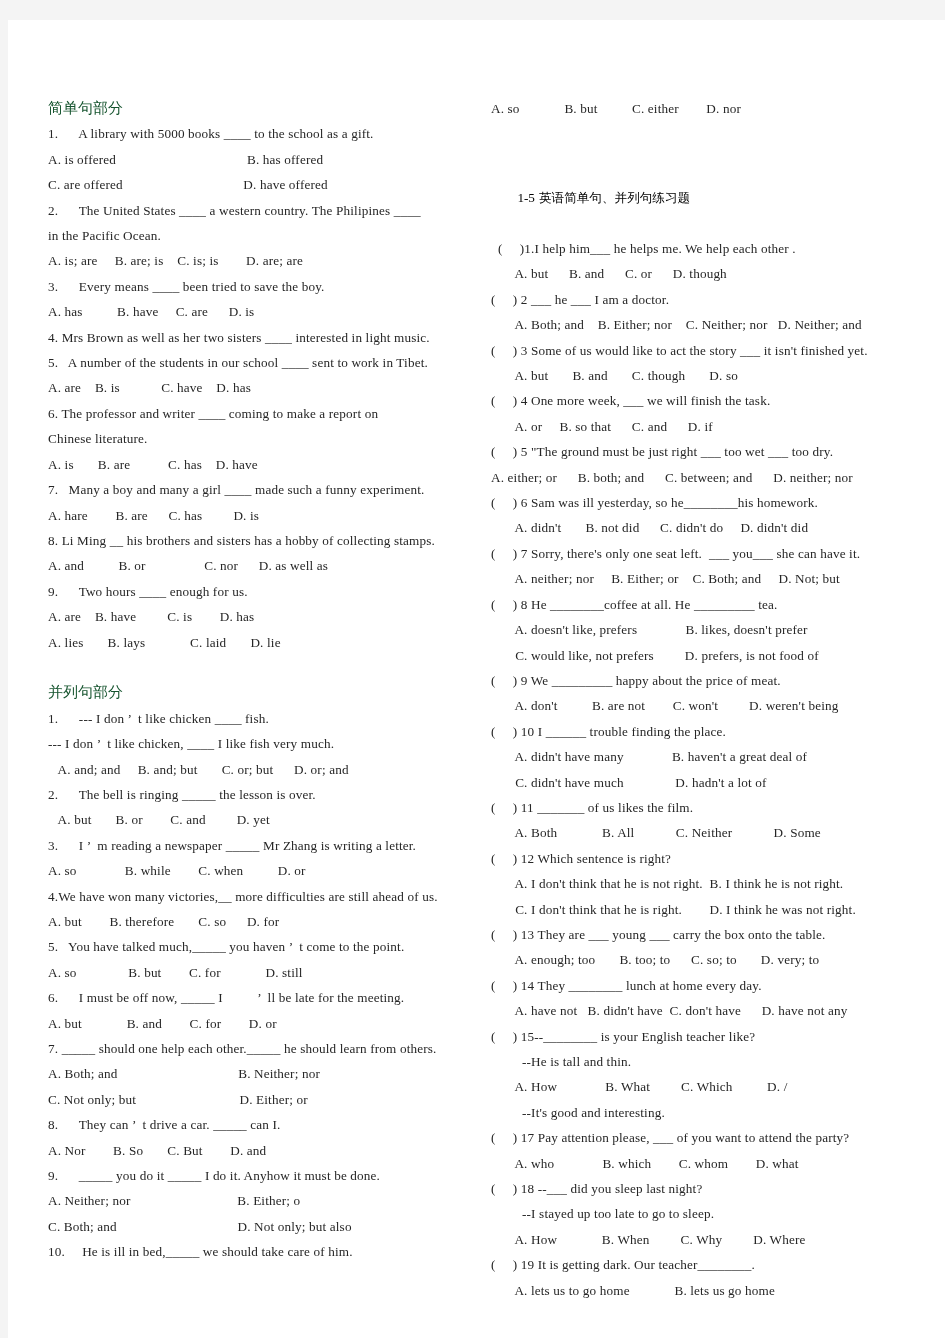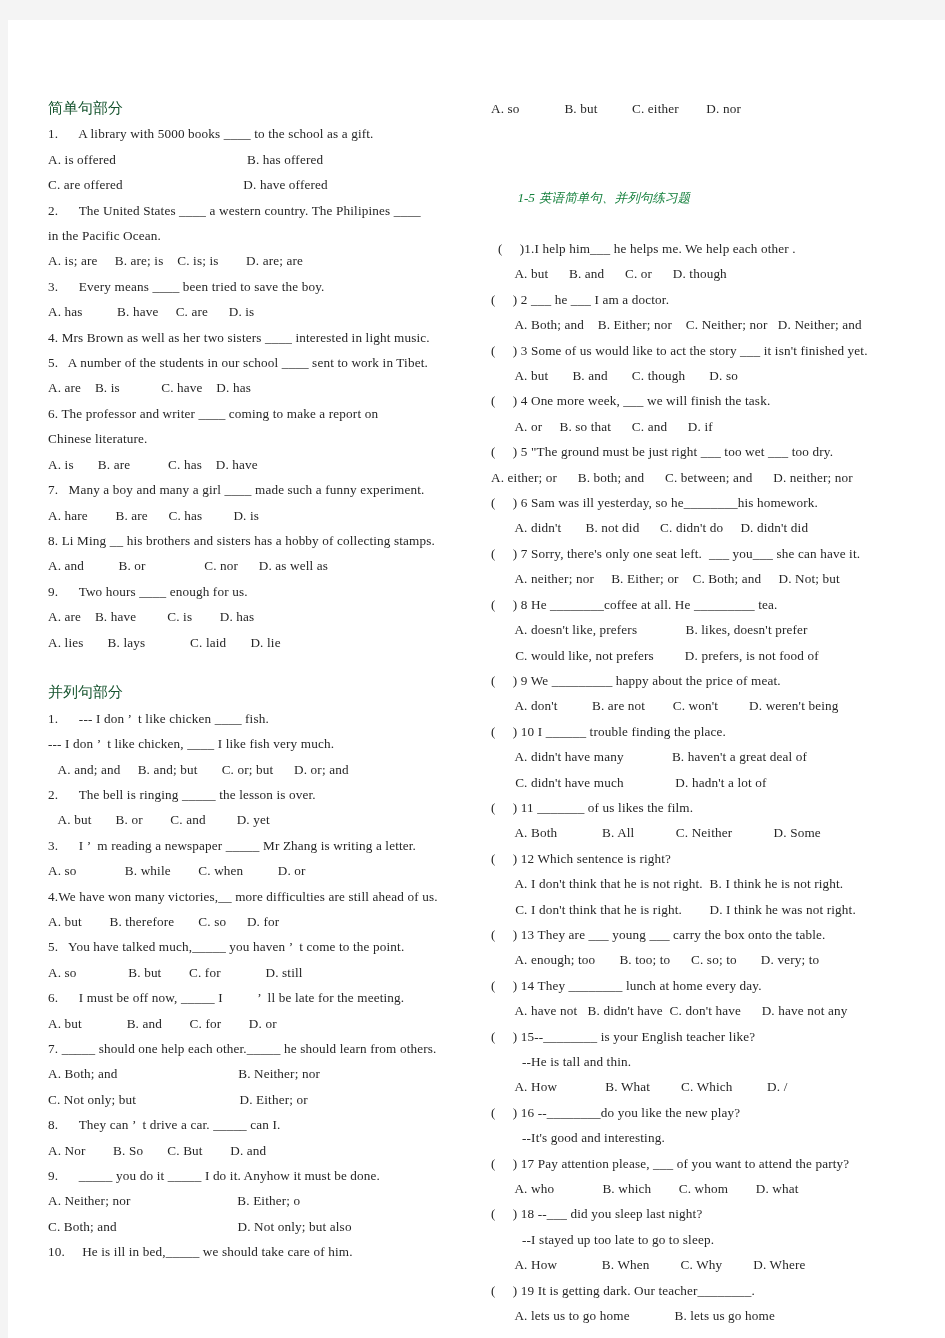--- a/index.html
+++ b/index.html
@@ -46,23 +46,22 @@
   .heading-cn {
     font-family: Liberation Serif, serif;
     font-size: 15px;
     line-height: 25.4px;
     color: #14532d;
     white-space: pre;
   }
   .heading-mixed {
     font-size: 13.2px;
     line-height: 25.4px;
-    color: #15803d;
+    color: #000000;
     white-space: pre;
-    font-style: italic;
   }
   .heading-mixed .cn {
     font-family: "DejaVu Sans", "Liberation Sans", sans-serif;
     font-size: 12.6px;
   }
   .spacer { height: 25.4px; }
   .spacer-sm { height: 13px; }
 </style>
 </head>
 <body>
@@ -158,21 +157,20 @@
           <div class="line">(     ) 12 Which sentence is right?</div>
           <div class="line">       A. I don't think that he is not right.  B. I think he is not right.</div>
           <div class="line">       C. I don't think that he is right.        D. I think he was not right.</div>
           <div class="line">(     ) 13 They are ___ young ___ carry the box onto the table.</div>
           <div class="line">       A. enough; too       B. too; to      C. so; to       D. very; to</div>
           <div class="line">(     ) 14 They ________ lunch at home every day.</div>
           <div class="line">       A. have not   B. didn't have  C. don't have      D. have not any</div>
           <div class="line">(     ) 15--________ is your English teacher like?</div>
           <div class="line">         --He is tall and thin.</div>
           <div class="line">       A. How              B. What         C. Which          D. /</div>
-          <div class="line">(     ) 16 --________do you like the new play?</div>
           <div class="line">         --It's good and interesting.</div>
           <div class="line">(     ) 17 Pay attention please, ___ of you want to attend the party?</div>
           <div class="line">       A. who              B. which        C. whom        D. what</div>
           <div class="line">(     ) 18 --___ did you sleep last night?</div>
           <div class="line">         --I stayed up too late to go to sleep.</div>
           <div class="line">       A. How             B. When         C. Why         D. Where</div>
           <div class="line">(     ) 19 It is getting dark. Our teacher________.</div>
           <div class="line">       A. lets us to go home             B. lets us go home</div>
         </div>
     </div>

